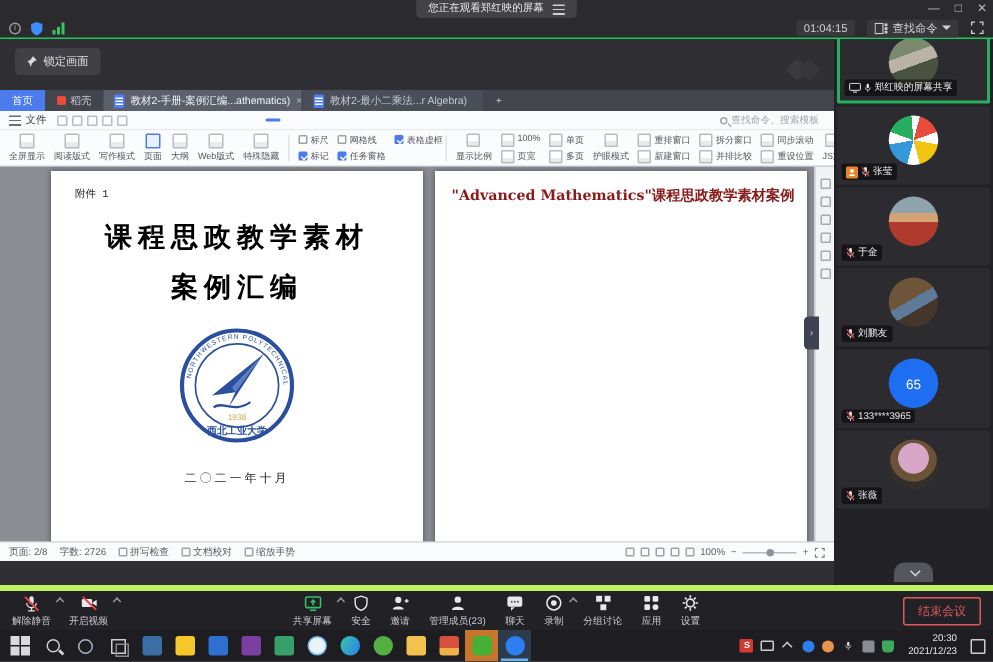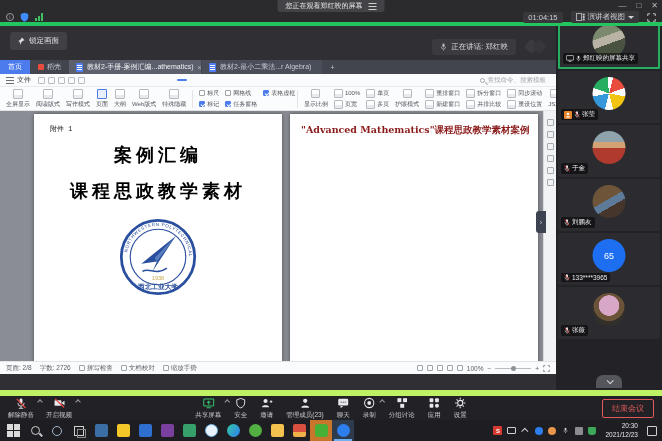--- a/index.html
+++ b/index.html
@@ -8,21 +8,21 @@
 
   
   .titlebar{position:relative;height:12px;background:#2b2b2e;}
   .banner{position:absolute;left:50%;top:0;transform:translateX(-50%);background:#434347;color:#e8e8e8;
     font-size:7px;line-height:12px;padding:0 8px;border-radius:0 0 3px 3px;display:flex;align-items:center;gap:6px;white-space:nowrap;}
   .hamb{display:inline-block;width:8px;height:7px;background:repeating-linear-gradient(#cfcfcf 0 1px,transparent 1px 3px);}
   .wincontrols{position:absolute;right:4px;top:0;display:flex;gap:10px;color:#b9b9bd;font-size:8px;line-height:12px;}
   .wincontrols span{cursor:default;}
 
   
-  .controlrow{position:relative;height:14px;background:#2b2b2e;display:flex;align-items:center;padding:0 6px;border-bottom:4px solid #22c55e;}
+  .controlrow{position:relative;height:14px;background:#2b2b2e;display:flex;align-items:center;padding:0 6px;border-bottom:1px solid #22c55e;}
   .cr-left{display:flex;align-items:center;gap:6px;}
   .ico-info{width:8px;height:8px;border:1px solid #9a9aa0;border-radius:50%;color:#9a9aa0;font-size:6px;line-height:7px;text-align:center;}
   .sigbars{display:flex;align-items:flex-end;gap:1px;height:8px;}
   .sigbars i{display:block;width:2px;background:#3fbf62;}
   .sigbars i:nth-child(1){height:3px;} .sigbars i:nth-child(2){height:5px;} .sigbars i:nth-child(3){height:8px;}
   .cr-right{margin-left:auto;display:flex;align-items:center;gap:8px;color:#cfcfd4;font-size:7.5px;}
   .timerbox{background:#38383c;padding:1px 5px;border-radius:2px;}
   .viewmode{display:flex;align-items:center;gap:3px;background:#38383c;padding:1px 5px;border-radius:2px;}
   .caret-dn{display:inline-block;width:0;height:0;border-left:3px solid transparent;border-right:3px solid transparent;border-top:3px solid #cfcfd4;}
 
@@ -121,21 +121,21 @@
   .avatar.photo-red{background:linear-gradient(#8fa3ad 0 34%,#d4a373 34% 52%,#b03a2e 52%);}
   .avatar.photo-room{background:linear-gradient(150deg,#6e553a 0 45%,#5d7a99 45% 62%,#46352a 62%);}
   .avatar.tree{background:radial-gradient(circle at 50% 38%,#d8a7c7 0 38%,#6b5338 40% 58%,#33302c 60%);}
   .plabel{position:absolute;left:3px;bottom:3px;display:flex;align-items:center;gap:2px;background:rgba(0,0,0,.5);padding:1px 3px;border-radius:2px;max-width:96px;}
   .pname{color:#ececf0;font-size:6.5px;white-space:nowrap;overflow:hidden;}
   .hostbadge{width:8px;height:8px;background:#e8862d;border-radius:1px;display:flex;align-items:center;justify-content:center;flex:0 0 auto;}
   .collapsebtn{position:absolute;left:50%;bottom:2px;transform:translateX(-50%);width:26px;height:13px;background:#55555c;border-radius:7px 7px 0 0;display:flex;align-items:center;justify-content:center;}
   .chev{width:5px;height:5px;border-right:1.5px solid #d6d6da;border-bottom:1.5px solid #d6d6da;transform:rotate(45deg) translateY(-1px);}
 
   
-  .toolbar{position:relative;height:30px;background:#222226;display:flex;align-items:center;padding:0 8px;border-top:6px solid #bef264;}
+  .toolbar{position:relative;height:30px;background:#222226;display:flex;align-items:center;padding:0 8px;border-top:4px solid #bef264;}
   .tb-group{display:flex;align-items:flex-start;gap:12px;}
   .tb-center{position:absolute;left:50%;transform:translateX(-50%);display:flex;gap:13px;}
   .tbitem{display:flex;flex-direction:column;align-items:center;gap:1px;color:#c9c9cf;font-size:6.5px;position:relative;white-space:nowrap;}
   .ticon{height:14px;display:flex;align-items:center;justify-content:center;}
   .tbcaret{position:absolute;right:-8px;top:4px;width:4px;height:4px;border-left:1px solid #9a9aa0;border-top:1px solid #9a9aa0;transform:rotate(45deg);}
   .endbtn{margin-left:auto;color:#e05a5a;border:1px solid #e05a5a;border-radius:2px;font-size:8px;padding:3px 9px;background:transparent;}
 
   
   .taskbar{height:21px;background:#1d1d22;display:flex;align-items:center;padding:0 2px;}
   .tb-apps{display:flex;align-items:center;height:100%;}
@@ -209,44 +209,37 @@
     </div>
     <div class="cr-right">
       <span class="timerbox">01:04:15</span>
       <span class="viewmode">
         <svg width="9" height="8" viewBox="0 0 12 10">
             <rect x="0.5" y="0.5" width="7" height="9" fill="none" stroke="#cfcfd4"></rect>
             <rect x="9" y="0.5" width="2.5" height="2.5" fill="#cfcfd4"></rect>
             <rect x="9" y="3.8" width="2.5" height="2.5" fill="#cfcfd4"></rect>
             <rect x="9" y="7" width="2.5" height="2.5" fill="#cfcfd4"></rect>
           </svg>
-        <span>演讲者视图</span>
+        <span>查找命令</span>
         <span class="caret-dn"></span>
       </span>
       <svg width="9" height="9" viewBox="0 0 12 12">
           <path d="M1 4V1h3M8 1h3v3M11 8v3H8M4 11H1V8" fill="none" stroke="#cfcfd4" stroke-width="1.2"></path>
         </svg>
     </div>
   </div>
 
   <div class="main">
 
     <div class="stage">
       <div class="lockbtn">
         <svg width="7" height="8" viewBox="0 0 8 9">
             <path d="M4.5.5 7.5 3.5 5.7 4.1 3.6 6.2 3 8.8 1.6 5.2.2 4.6 2.8 3z" fill="#dcdcdf"></path>
           </svg>
         <span>锁定画面</span>
-      </div>
-      <div class="speaking">
-        <svg width="7" height="8" viewBox="0 0 10 12">
-            <rect x="3.4" y="0.6" width="3.2" height="6" rx="1.6" fill="#b9b9be"></rect>
-            <path d="M1.6 5.6a3.4 3.4 0 0 0 6.8 0M5 9v2.4" fill="none" stroke="#b9b9be"></path>
-          </svg>
-        <span>正在讲话: 郑红映</span>
       </div>
       <div class="watermark">
           <i></i>
           <i></i>
         </div>
 
       <div class="wps">
 
         <div class="tabbar">
           <span class="tab-home">首页</span>
@@ -401,37 +394,38 @@
                 <span class="ribicon"></span>
                 <span>JS宏</span>
               </span>
           </span>
         </div>
 
         <div class="canvas">
 
           <div class="page page-left">
             <div class="attach">附件 1</div>
+            <div class="bigtitle">课程思政教学素材</div>
             <div class="bigtitle bigtitle2">案例汇编</div>
-            <div class="bigtitle">课程思政教学素材</div>
             <div class="logoWrap">
               <svg width="80" height="80" viewBox="0 0 72 72">
                 <circle cx="36" cy="36" r="33" fill="#fff" stroke="#2a4f9e" stroke-width="2.5"></circle>
                 <circle cx="36" cy="36" r="25" fill="#fff" stroke="#2a4f9e" stroke-width="1"></circle>
                 <defs>
                     <path id="ringarc" d="M8 36 a28 28 0 1 1 56 0" fill="none"></path>
                   </defs>
                 <text font-size="4" fill="#2a4f9e" letter-spacing="0.6"><textPath href="#ringarc" startOffset="4">NORTHWESTERN POLYTECHNICAL UNIVERSITY</textPath></text>
                 <path d="M52 17 L21 42 L35 40 L31 49 Z" fill="#2a4f9e"></path>
                 <path d="M52 17 L33 37 L35 40 Z" fill="#5b7fc0"></path>
                 <path d="M22 49 C28 45 34 53 44 46" stroke="#2a4f9e" stroke-width="1.4" fill="none"></path>
                 <text x="36" y="57" text-anchor="middle" font-size="5" fill="#c9a94e">1938</text>
                 <text x="36" y="65" text-anchor="middle" font-size="6" fill="#2a4f9e" font-weight="bold">西北工业大学</text>
               </svg>
             </div>
+            <div class="docdate">二〇二一年十月</div>
           </div>
 
           <div class="page page-right rp">
             <div class="rp-title">"Advanced Mathematics"课程思政教学素材案例</div>
             <p class="h1"></p>
               <p class="h2"></p>
               <p class="red"></p>
               <p class="blue"></p>
               <p class="h2"></p>
               <p class="red"></p>

